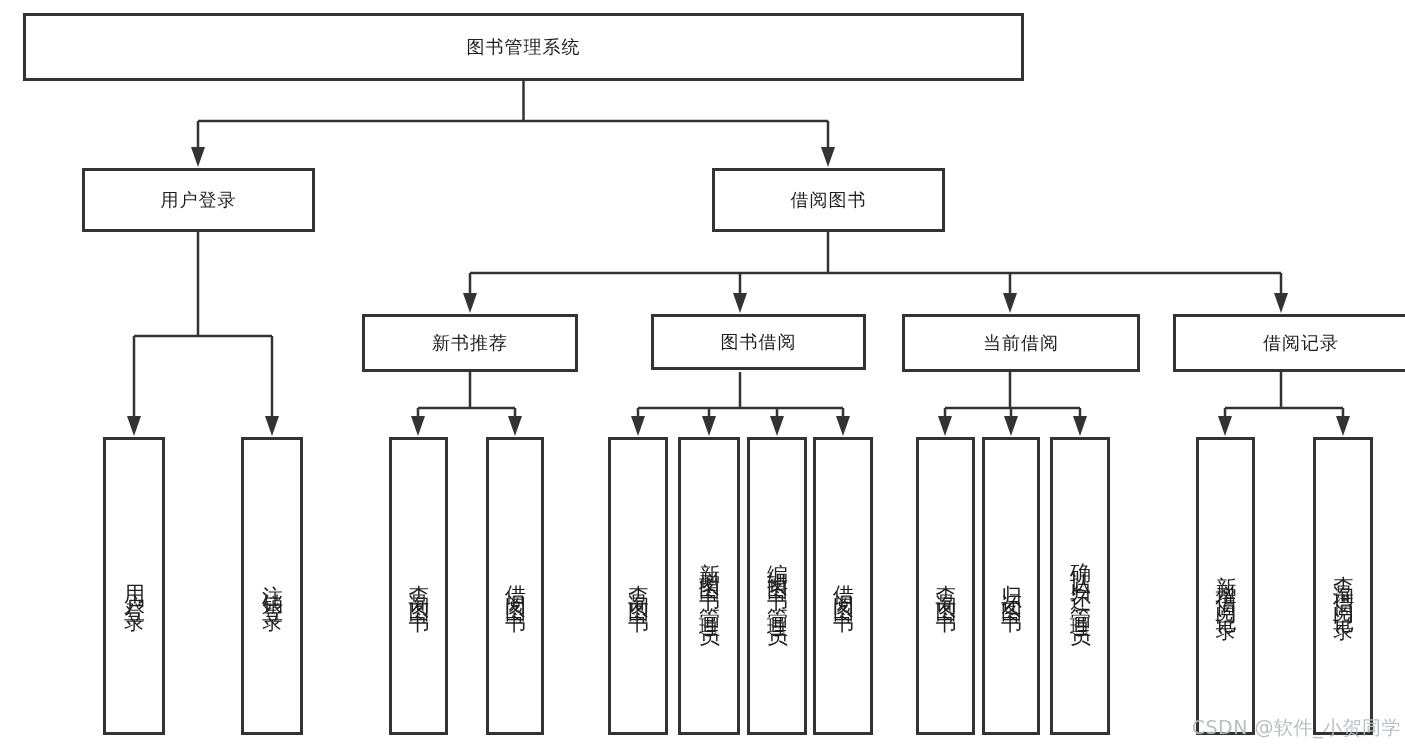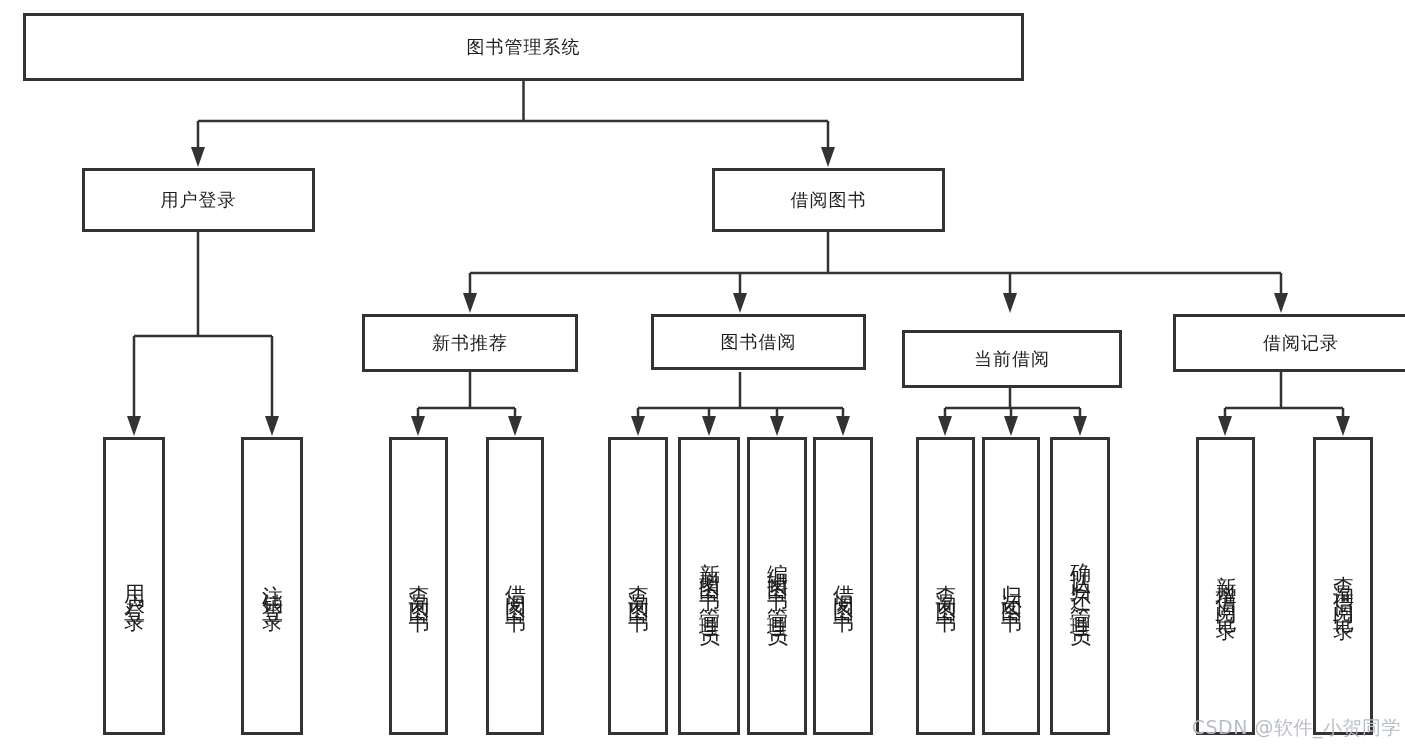--- a/index.html
+++ b/index.html
@@ -113,21 +113,21 @@
     </g>
   </svg>
 
   <div class="node" style="left:23px;top:13px;width:1001px;height:68px;">图书管理系统</div>
 
   <div class="node" style="left:82px;top:168px;width:233px;height:64px;">用户登录</div>
   <div class="node" style="left:712px;top:168px;width:233px;height:64px;">借阅图书</div>
 
   <div class="node" style="left:362px;top:314px;width:216px;height:58px;">新书推荐</div>
   <div class="node" style="left:651px;top:314px;width:215px;height:56px;">图书借阅</div>
-  <div class="node" style="left:902px;top:330px;width:220px;height:58px;font-family:Liberation Mono, monospace;">当前借阅</div>
+  <div class="node" style="left:902px;top:314px;width:238px;height:58px;font-family:Liberation Mono, monospace;">当前借阅</div>
   <div class="node" style="left:1173px;top:314px;width:256px;height:58px;">借阅记录</div>
 
   <div class="node leaf" style="left:103px;top:437px;width:62px;height:298px;">
     <span class="vtext">用户登录</span>
   </div>
   <div class="node leaf" style="left:241px;top:437px;width:62px;height:298px;">
     <span class="vtext">注销登录</span>
   </div>
 
   <div class="node leaf" style="left:389px;top:437px;width:59px;height:298px;">

